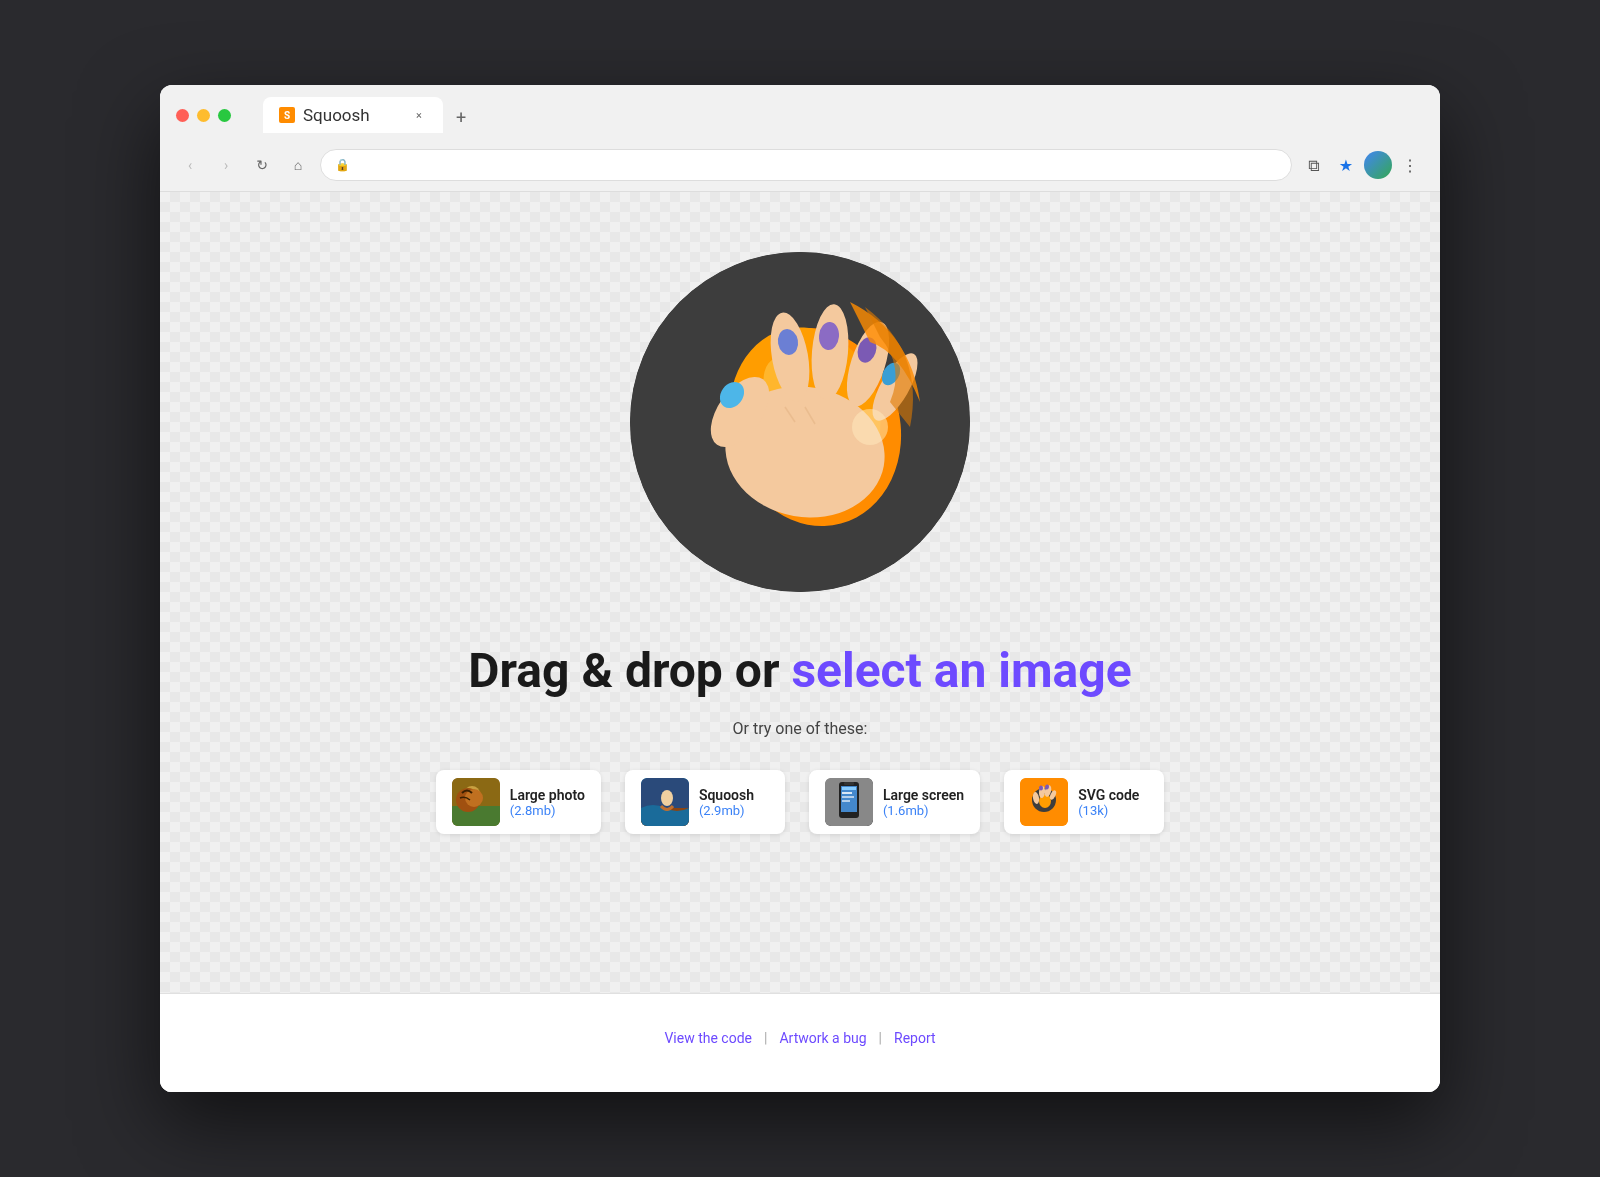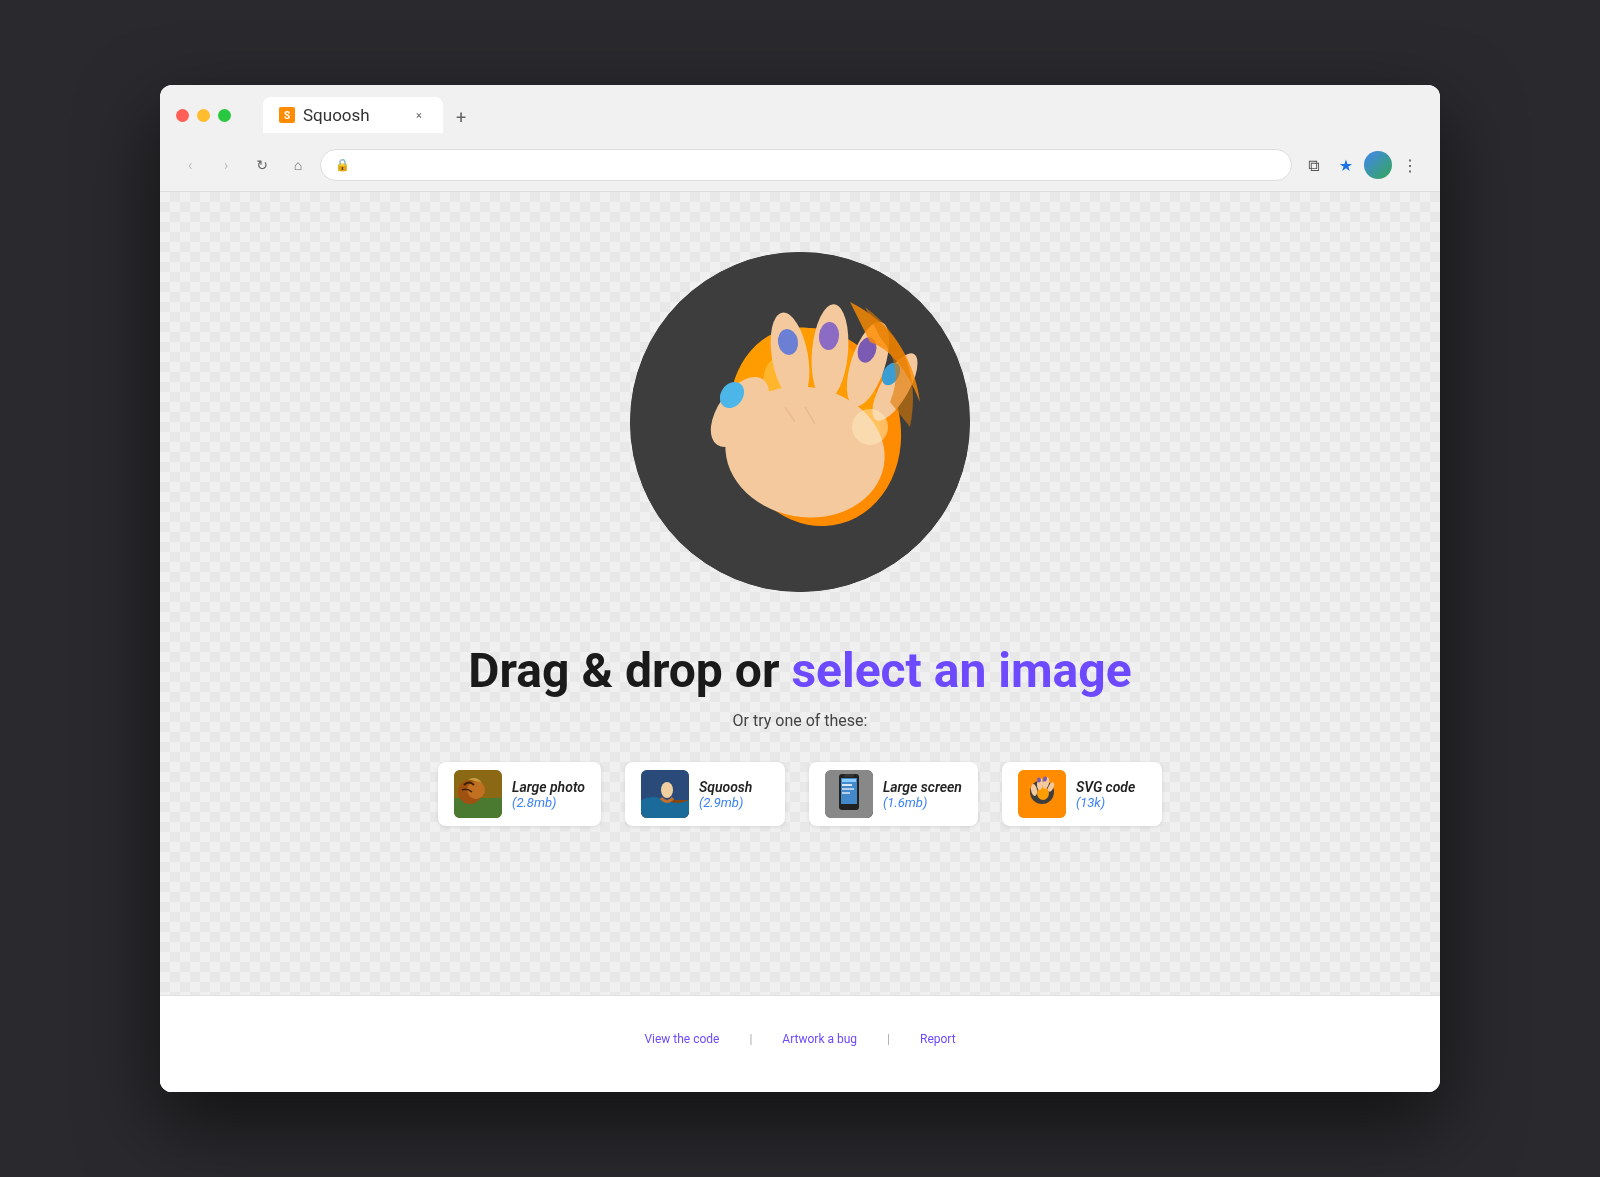--- a/index.html
+++ b/index.html
@@ -232,41 +232,40 @@
     
     .logo-svg {
       width: 100%;
       height: 100%;
     }
 
     .hero-text {
       font-size: 48px;
       font-weight: 700;
       color: #1a1a1a;
-      margin-bottom: 12px;
+      margin-bottom: 20px;
       text-align: left;
     }
 
     .hero-text .select-link {
       color: #6d4aff;
       cursor: pointer;
       text-decoration: none;
     }
 
     .try-these-label {
       font-size: 16px;
       color: #444;
       margin-bottom: 32px;
     }
 
     .sample-images {
       display: flex;
       gap: 24px;
       margin-bottom: 76px;
-      font-style: italic;
     }
 
     .sample-item {
       display: flex;
       align-items: center;
       gap: 10px;
       padding: 8px 16px;
       background: #fff;
       border-radius: 8px;
       box-shadow: 0 1px 4px rgba(0,0,0,0.1);
@@ -295,23 +294,23 @@
 
     .sample-size {
       font-size: 13px;
       color: #3b82f6;
     }
 
     
     .footer-links {
       display: flex;
       align-items: flex-end;
-      gap: 30px;
+      gap: 12px;
       padding: 20px 0 30px;
-      font-size: 12px;
+      font-size: 14px;
     }
 
     .footer-link {
       color: #6d4aff;
       text-decoration: none;
       cursor: pointer;
     }
 
     .footer-divider {
       color: #aaa;

